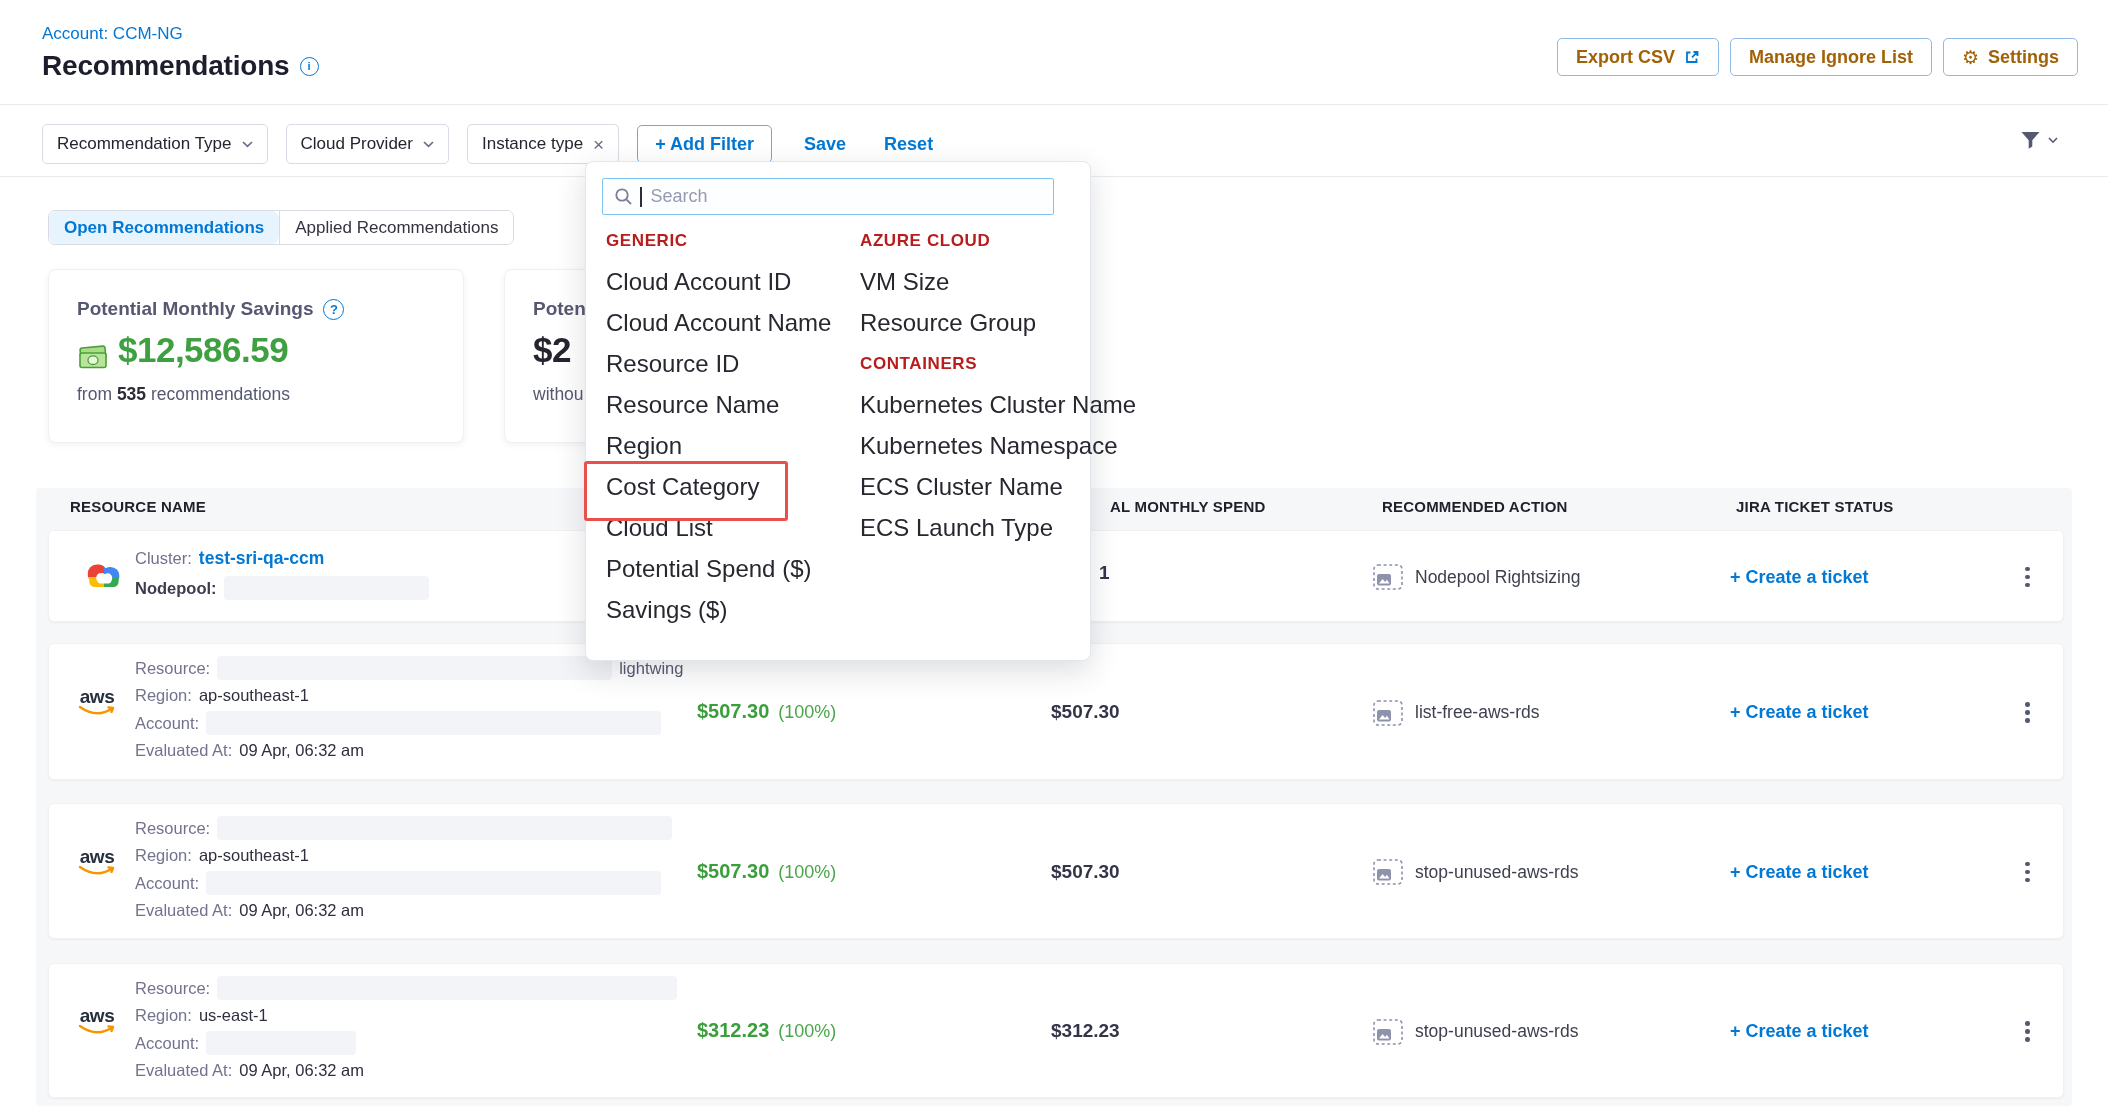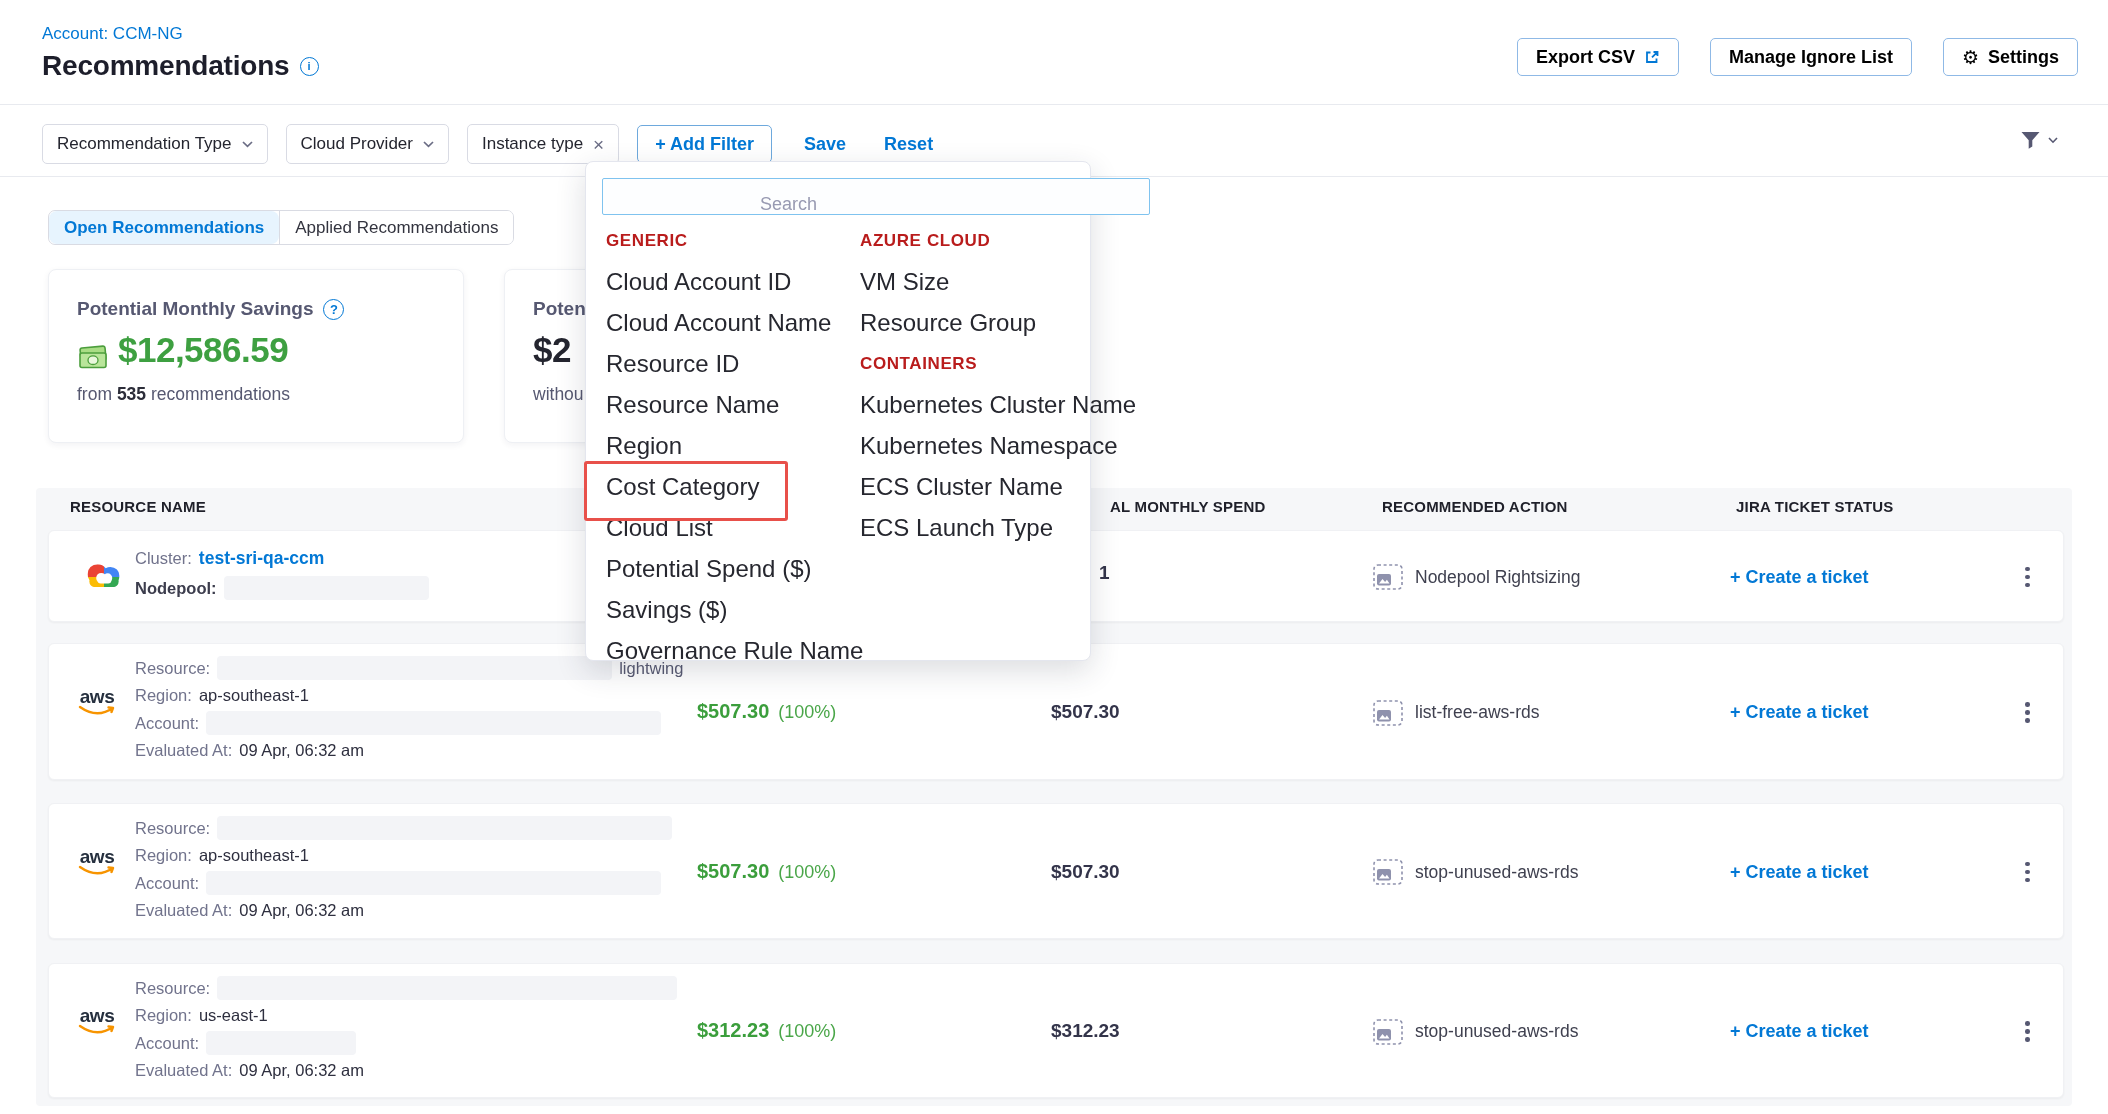--- a/index.html
+++ b/index.html
@@ -11,21 +11,21 @@
   .breadcrumb{position:absolute;left:42px;top:24px;font-size:17px;color:#0278d5;cursor:pointer;}
   .title-row{position:absolute;left:42px;top:50px;display:flex;align-items:center;gap:10px;}
   .page-title{font-size:28px;font-weight:700;color:#1d1e2b;letter-spacing:-0.2px;}
   .circle-icon{display:inline-flex;align-items:center;justify-content:center;border-radius:50%;
                border:1.7px solid #0278d5;color:#0278d5;font-weight:700;box-sizing:border-box;}
   .info-i{width:19px;height:19px;font-size:11px;}
   .help-q{width:21px;height:21px;font-size:13px;}
 
   .hdr-buttons{position:absolute;top:38px;right:30px;display:flex;gap:11px;}
   .btn{height:38px;display:inline-flex;align-items:center;gap:9px;padding:0 18px;background:#fff;
-       border:1px solid #8fb9e6;border-radius:5px;color:#000000;font-weight:700;font-size:18px;cursor:pointer;margin-left:20px;}
+       border:1px solid #8fb9e6;border-radius:5px;color:#a16207;font-weight:700;font-size:18px;cursor:pointer;}
 
   .divider{position:absolute;left:0;right:0;height:1px;background:#e8eaef;}
 
   
   .filter-bar{position:absolute;left:42px;top:124px;display:flex;align-items:center;}
   .chip{height:38px;display:inline-flex;align-items:center;gap:10px;padding:0 14px;background:#fff;
         border:1px solid #d9dbe4;border-radius:5px;font-size:17px;color:#24252f;margin-right:18px;cursor:pointer;}
   .chip .x{color:#6b6d85;font-size:19px;line-height:1;}
   .add-filter{height:38px;display:inline-flex;align-items:center;padding:0 17px;background:#fff;
         border:1px solid #6ea9dd;border-radius:5px;color:#0278d5;font-weight:700;font-size:18px;cursor:pointer;}
@@ -46,22 +46,22 @@
               font-size:19px;font-weight:700;color:#565871;}
   .card-value{position:absolute;left:28px;top:60px;display:flex;align-items:flex-end;gap:9px;}
   .big-green{font-size:35px;font-weight:800;color:#3ea041;letter-spacing:-0.5px;}
   .big-dark{font-size:35px;font-weight:800;color:#24252f;letter-spacing:-0.5px;}
   .card-sub{position:absolute;left:28px;top:114px;font-size:17.5px;color:#565871;}
   .card-sub b{color:#2c2d39;}
 
   
   .dropdown{position:absolute;left:585px;top:161px;width:506px;height:500px;background:#fff;z-index:30;
             border:1px solid #e4e6ee;border-radius:8px;box-shadow:0 10px 30px rgba(40,41,61,.16);box-sizing:border-box;}
-  .search-box{position:absolute;left:16px;top:16px;width:548px;height:37px;border:1.6px solid #7fc3ef;border-radius:2px;
-              background:#fdfeff;display:flex;align-items:center;padding:0 11px;box-sizing:border-box;gap:7px;flex-direction:column;}
+  .search-box{position:absolute;left:16px;top:16px;width:452px;height:37px;border:1.6px solid #7fc3ef;border-radius:2px;
+              background:#fdfeff;display:flex;align-items:center;padding:0 11px;box-sizing:border-box;gap:7px;}
   .caret{width:1.5px;height:20px;background:#2c2d3a;}
   .search-input{border:none;outline:none;flex:1;font-size:18px;color:#24252f;background:transparent;
                 font-family:"Liberation Sans",sans-serif;}
   .search-input::placeholder{color:#989ab2;}
   .dd-col{position:absolute;top:58px;}
   .dd-entry{height:41px;display:flex;align-items:center;font-size:24px;color:#26272f;cursor:pointer;white-space:nowrap;}
   .dd-section{font-size:17px;font-weight:700;color:#b91c1c;letter-spacing:.6px;cursor:default;}
   .hl-box{position:absolute;left:-2px;top:299px;width:198px;height:54px;border:3px solid #e8504a;border-radius:3px;
           pointer-events:none;}
 
@@ -393,21 +393,20 @@
       <div class="dd-entry dd-section">GENERIC</div>
       <div class="dd-entry">Cloud Account ID</div>
       <div class="dd-entry">Cloud Account Name</div>
       <div class="dd-entry">Resource ID</div>
       <div class="dd-entry">Resource Name</div>
       <div class="dd-entry">Region</div>
       <div class="dd-entry">Cost Category</div>
       <div class="dd-entry">Cloud List</div>
       <div class="dd-entry">Potential Spend ($)</div>
       <div class="dd-entry">Savings ($)</div>
-      <div class="dd-entry">Governance Rule Name</div>
     </div>
 
     <div class="dd-col" style="left:274px;width:220px;">
       <div class="dd-entry dd-section">AZURE CLOUD</div>
       <div class="dd-entry">VM Size</div>
       <div class="dd-entry">Resource Group</div>
       <div class="dd-entry dd-section">CONTAINERS</div>
       <div class="dd-entry">Kubernetes Cluster Name</div>
       <div class="dd-entry">Kubernetes Namespace</div>
       <div class="dd-entry">ECS Cluster Name</div>

